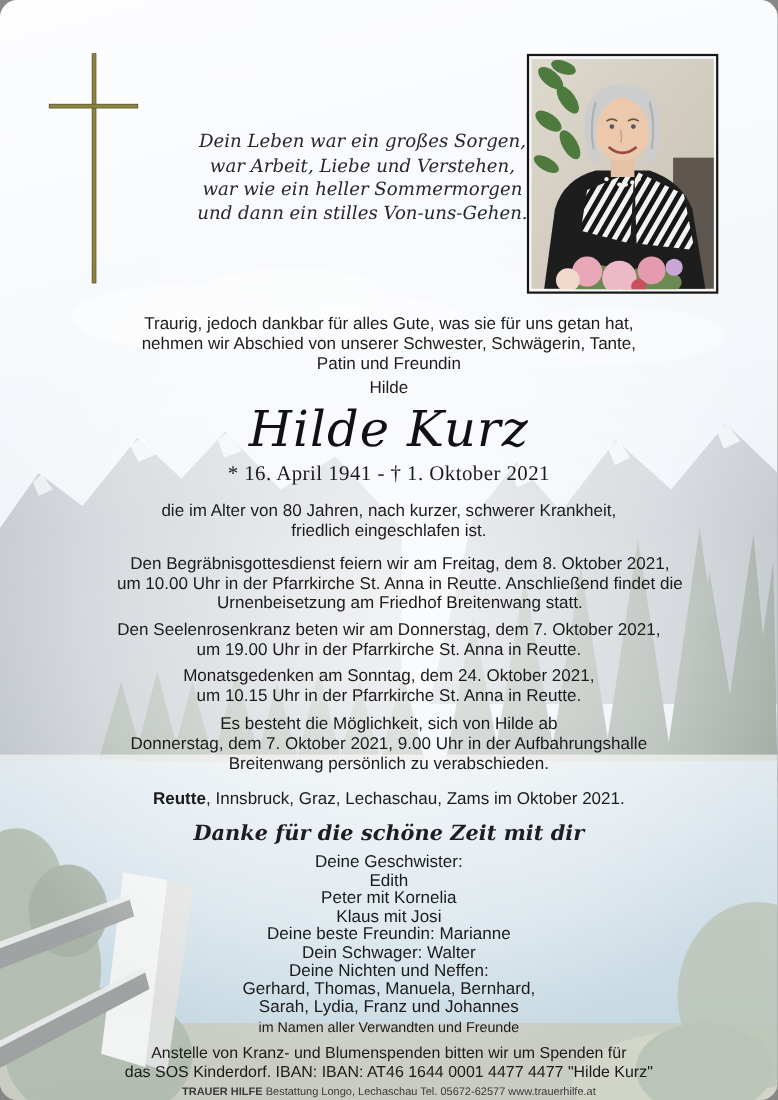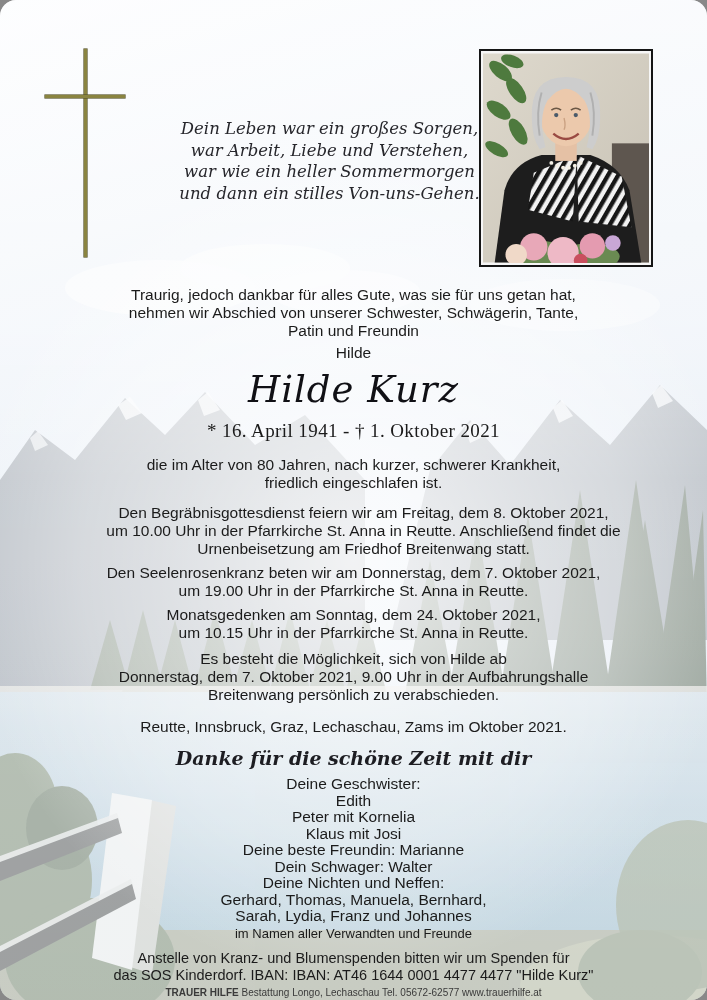--- a/index.html
+++ b/index.html
@@ -22,29 +22,29 @@
     border:2px solid #151515; background:#f6f6f6; padding:2px; z-index:2; }
   .photo svg { display:block; width:100%; height:100%; }
   .content { position:absolute; inset:0; z-index:3; text-align:center;
     font-size:15.5px; line-height:18px; }
   .pre { white-space:pre-line; }
   .poem { margin-top:118px; transform:translateX(-24px);
     font-family:"DejaVu Serif", serif; font-style:italic; font-size:16.5px; line-height:21.5px; color:#26262b; }
   .intro { margin-top:82px; }
   .salutation { margin-top:4px; }
   .name { margin-top:0; font-family:"DejaVu Serif", serif; font-style:italic;
-    font-size:37px; line-height:56px; letter-spacing:1px; color:#101015; }
+    font-size:45px; line-height:56px; letter-spacing:1px; color:#101015; }
   .dates { margin-top:2px; font-family:"Liberation Serif", serif; font-size:19px; line-height:22px; letter-spacing:.4px; }
   .p1 { margin-top:14px; }
   .p2 { margin-top:12px;padding-left:20px; }
   .p3 { margin-top:6px; }
   .p4 { margin-top:6px; }
   .p5 { margin-top:8px; }
   .cities { margin-top:14px; }
-  .cities b { font-weight:normal; }
+  .cities b { font-weight:bold; }
   .thanks { margin-top:10px; font-family:"DejaVu Serif", serif; font-style:italic; font-weight:bold;
     font-size:19px; line-height:24px; color:#1d1d22; }
   .family { margin-top:6px; line-height:16.5px;text-align:center; }
   .closing { margin-top:1px; font-size:13px; line-height:15px; }
   .donation { margin-top:9px; font-size:14.5px; line-height:17px; }
   .footer { margin-top:3px; font-size:10px; line-height:12px; color:#3a3a3a;text-align:center; }
   .footer b { font-weight:bold; }
 </style>
 </head>
 <body>

